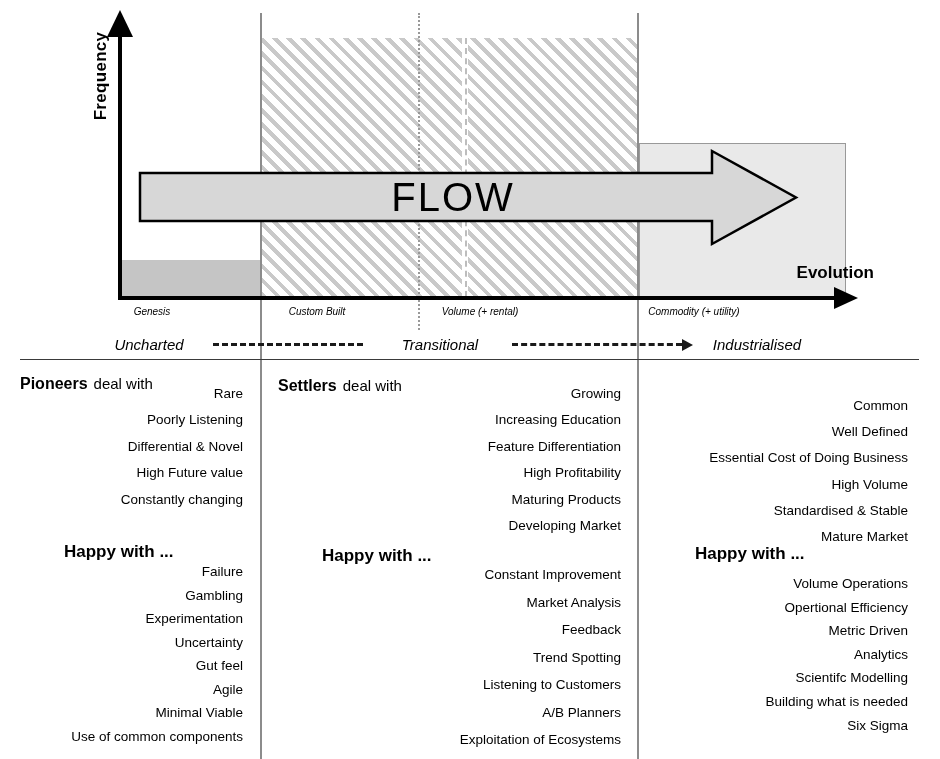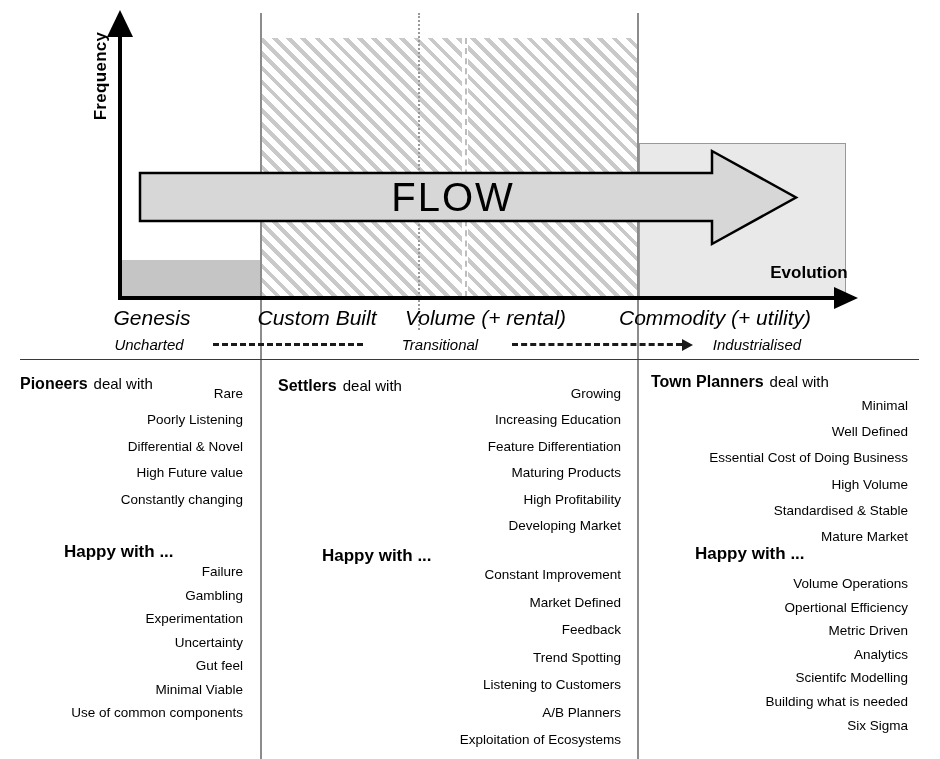--- a/index.html
+++ b/index.html
@@ -21,24 +21,24 @@
   .yaxis{left:118px;top:34px;width:4px;height:265px;background:var(--axis,#000);}
   .yarrow{left:107px;top:10px;width:0;height:0;border-left:13px solid transparent;
           border-right:13px solid transparent;border-bottom:27px solid var(--axis,#000);}
   .xaxis{left:118px;top:296px;width:718px;height:4px;background:var(--axis,#000);}
   .xarrow{left:834px;top:287px;width:0;height:0;border-top:11px solid transparent;
           border-bottom:11px solid transparent;border-left:24px solid var(--axis,#000);}
   .freq{left:41px;top:66px;width:120px;height:20px;text-align:center;font-weight:bold;font-size:17px;
         transform:rotate(-90deg);letter-spacing:.3px;}
   .flow-svg{left:138px;top:148px;}
   .flow-text{left:350px;top:174px;width:206px;text-align:center;font-size:40px;letter-spacing:2px;line-height:46px;}
-  .evolution{left:744px;top:263px;width:130px;text-align:center;font-weight:bold;font-size:17px;}
+  .evolution{left:744px;top:263px;width:130px;text-align:right;font-weight:bold;font-size:17px;}
 
   
-  .stage-label{top:306px;width:150px;text-align:center;font-style:italic;font-size:21px;white-space:nowrap;}
+  .stage-label{top:306px;width:150px;text-align:center;font-style:italic;font-size:10px;white-space:nowrap;}
   .phase-label{top:336px;width:150px;text-align:center;font-style:italic;font-size:15px;white-space:nowrap;}
   .dash-line{top:343px;height:0;border-top:3px dashed #1a1a1a;}
   .dash-arrowhead{left:682px;top:339px;width:0;height:0;border-top:6px solid transparent;
                   border-bottom:6px solid transparent;border-left:11px solid #1a1a1a;}
   .divider{left:20px;top:359px;width:899px;height:0;border-top:1.5px solid #3a3a3a;}
 
   
   .col-head{font-size:15px;white-space:nowrap;}
   .col-title{font-weight:bold;font-size:16px;}
   .col-sub{margin-left:6px;font-size:15px;}
@@ -97,51 +97,49 @@
       <div class="list-item">High Future value</div>
       <div class="list-item">Constantly changing</div>
     </div>
   <div class="abs happy-head" style="left:20px;top:542px">Happy with ...</div>
   <div class="abs rlist" style="left:20px;top:560px;width:223px;--lh:23.5px">
       <div class="list-item">Failure</div>
       <div class="list-item">Gambling</div>
       <div class="list-item">Experimentation</div>
       <div class="list-item">Uncertainty</div>
       <div class="list-item">Gut feel</div>
+      <div class="list-item">Agile</div>
       <div class="list-item">Minimal Viable</div>
       <div class="list-item">Use of common components</div>
     </div>
 
   <div class="abs col-head" style="left:278px;top:377px">
     <span class="col-title">Settlers</span><span class="col-sub">deal with</span>
   </div>
   <div class="abs rlist" style="left:278px;top:381px;width:343px;--lh:26.4px">
       <div class="list-item">Growing</div>
       <div class="list-item">Increasing Education</div>
       <div class="list-item">Feature Differentiation</div>
+      <div class="list-item">High Profitability</div>
       <div class="list-item">Maturing Products</div>
-      <div class="list-item">High Profitability</div>
       <div class="list-item">Developing Market</div>
     </div>
   <div class="abs happy-head" style="left:278px;top:546px">Happy with ...</div>
   <div class="abs rlist" style="left:278px;top:561px;width:343px;--lh:27.5px">
       <div class="list-item">Constant Improvement</div>
-      <div class="list-item">Market Defined</div>
+      <div class="list-item">Market Analysis</div>
       <div class="list-item">Feedback</div>
       <div class="list-item">Trend Spotting</div>
       <div class="list-item">Listening to Customers</div>
       <div class="list-item">A/B Planners</div>
       <div class="list-item">Exploitation of Ecosystems</div>
     </div>
 
-  <div class="abs col-head" style="left:651px;top:373px">
-    <span class="col-title">Town Planners</span><span class="col-sub">deal with</span>
-  </div>
   <div class="abs rlist" style="left:651px;top:393px;width:257px;--lh:26.2px">
-      <div class="list-item">Minimal</div>
+      <div class="list-item">Common</div>
       <div class="list-item">Well Defined</div>
       <div class="list-item">Essential Cost of Doing Business</div>
       <div class="list-item">High Volume</div>
       <div class="list-item">Standardised &amp; Stable</div>
       <div class="list-item">Mature Market</div>
     </div>
   <div class="abs happy-head" style="left:651px;top:544px">Happy with ...</div>
   <div class="abs rlist" style="left:651px;top:572px;width:257px;--lh:23.6px">
       <div class="list-item">Volume Operations</div>
       <div class="list-item">Opertional Efficiency</div>

